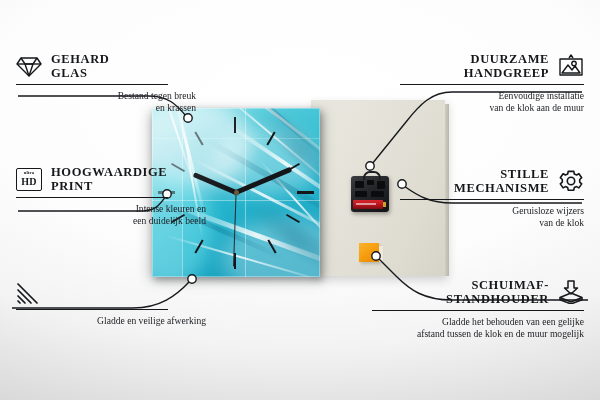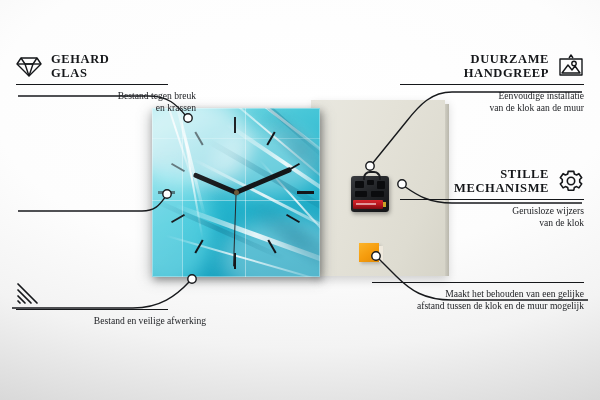--- a/index.html
+++ b/index.html
@@ -225,34 +225,47 @@
         </g>
       </svg>
       <div class="co-title">GEHARD
 GLAS</div>
     </div>
     <div class="co-rule" style="width:152px;"></div>
     <div class="co-sub">Bestand tegen breuk
 en krassen</div>
   </div>
 
+  <div class="callout left" style="left:16px;top:165px;width:190px;">
+    <div class="co-head">
+      <div class="hd-badge">
+        <div class="u">ultra</div>
+        <div class="h">HD</div>
+      </div>
+      <div class="co-title">HOOGWAARDIGE
+PRINT</div>
+    </div>
+    <div class="co-rule" style="width:152px;"></div>
+    <div class="co-sub">Intense kleuren en
+een duidelijk beeld</div>
+  </div>
 
   <div class="callout left" style="left:16px;top:281px;width:190px;">
     <div class="co-head">
       <svg class="ico" viewBox="0 0 26 24">
         <g stroke="#15171a" stroke-width="1.7" stroke-linecap="round">
           <path d="M2 3 L21 22"></path>
             <path d="M2 9 L15 22"></path>
             <path d="M2 15 L9 22"></path>
             <path d="M2 20 L4 22"></path>
         </g>
       </svg>
     </div>
     <div class="co-rule" style="width:152px;"></div>
-    <div class="co-sub">Bestand en veilige afwerking</div>
+    <div class="co-sub">Gladde en veilige afwerking</div>
   </div>
 
   <div class="callout right" style="left:400px;top:167px;width:184px;">
     <div class="co-head">
       <div class="co-title">STILLE
 MECHANISME</div>
       <svg class="ico" viewBox="0 0 26 24">
         <g fill="none" stroke="#15171a" stroke-width="1.6" stroke-linejoin="round">
           <path d="M10.2 2.4 h5.6 l.5 2.6 2.3 1.0 2.3-1.3 2.8 4.0 -2.0 1.8 0 2.6 2.0 1.8 -2.8 4.0 -2.3-1.3 -2.3 1.0 -.5 2.6 h-5.6 l-.5-2.6 -2.3-1.0 -2.3 1.3 -2.8-4.0 2.0-1.8 0-2.6 -2.0-1.8 2.8-4.0 2.3 1.3 2.3-1.0 Z"></path>
           <circle cx="13" cy="12" r="3.7"></circle>
@@ -276,18 +289,29 @@
           <circle cx="16" cy="9.5" r="2.2"></circle>
         </g>
       </svg>
     </div>
     <div class="co-rule" style="width:184px;margin-left:auto;"></div>
     <div class="co-sub">Eenvoudige installatie
 van de klok aan de muur</div>
   </div>
 
   <div class="callout right" style="left:372px;top:278px;width:212px;">
+    <div class="co-head">
+      <div class="co-title">SCHUIMAF-
+STANDHOUDER</div>
+      <svg class="ico" viewBox="0 0 26 24">
+        <g fill="none" stroke="#15171a" stroke-width="1.5" stroke-linejoin="round">
+          <path d="M10 1 h6 v7 h3.5 L13 14 L6.5 8 H10 Z"></path>
+          <path d="M13 13 L24 17.5 L13 22 L2 17.5 Z"></path>
+          <path d="M2 17.5 v2.2 L13 24 L24 19.7 v-2.2"></path>
+        </g>
+      </svg>
+    </div>
     <div class="co-rule" style="width:212px;margin-left:auto;"></div>
-    <div class="co-sub">Maakt het behouden van een gelijke
+    <div class="co-sub">Gladde het behouden van een gelijke
 afstand tussen de klok en de muur mogelijk</div>
   </div>
 
 </div>
 
 </body></html>

